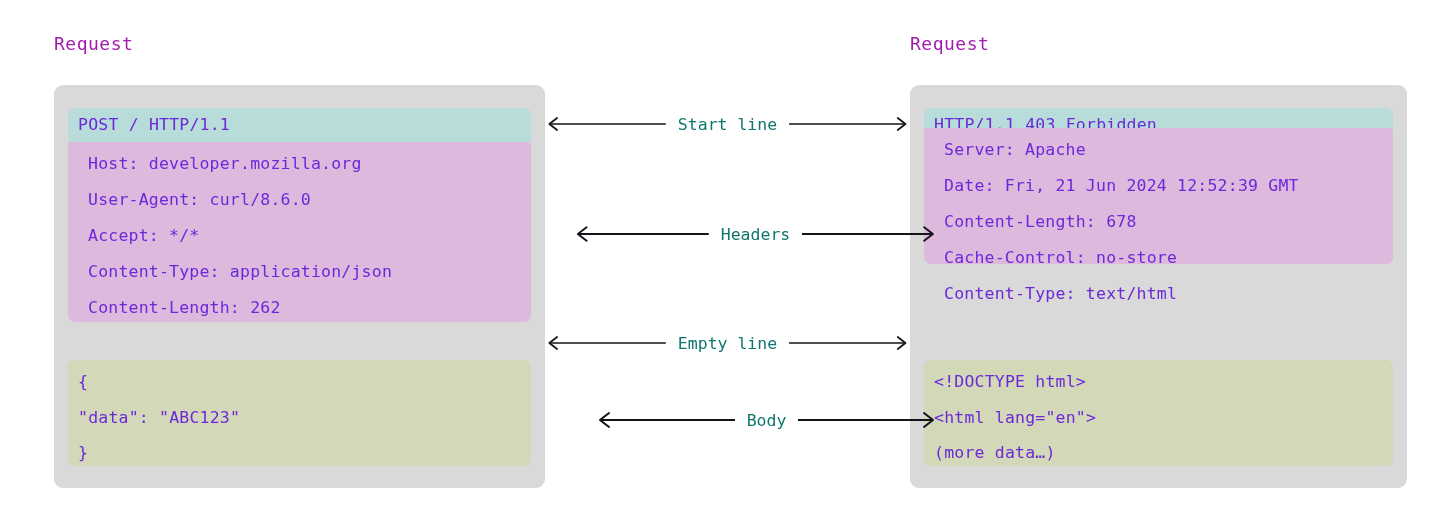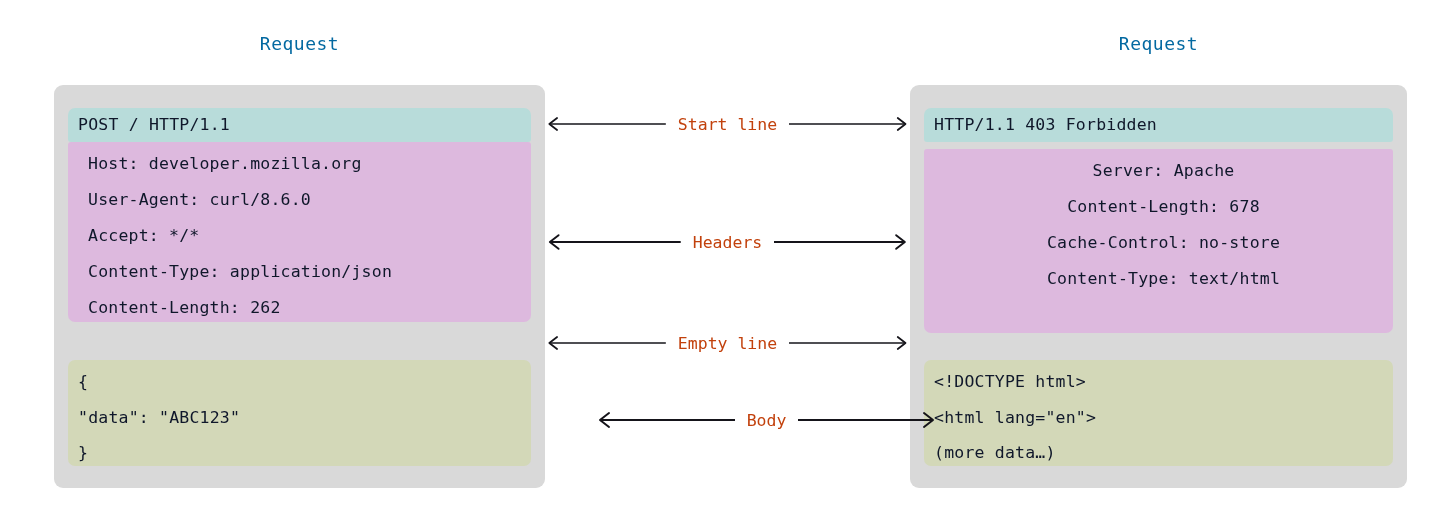--- a/index.html
+++ b/index.html
@@ -14,22 +14,21 @@
     font-family: "DejaVu Sans Mono", "Liberation Mono", monospace;
     overflow: hidden;
   }
 
   
   .col-title {
     position: absolute;
     top: 33px;
     font-size: 18px;
     letter-spacing: 0.5px;
-    color: #0369a1;
-    text-align: center;
+    color: #a21caf;
     font-family: "DejaVu Sans Mono", "Liberation Mono", monospace;
   }
   #title-request { left: 54px; width: 491px; }
   #title-response { left: 910px; width: 497px; }
 
   
   .panel {
     position: absolute;
     top: 85px;
     height: 403px;
@@ -65,27 +64,27 @@
     border-radius: 7px;
   }
 
   
   #req-startline { top: 23px;  height: 34px; }
   #req-headers   { top: 57px;  height: 180px; }
   #req-body      { top: 275px; height: 106px; }
 
   
   #res-startline { top: 23px;  height: 34px; }
-  #res-headers   { top: 64px;  height: 184px; text-align: center; }
+  #res-headers   { top: 43px;  height: 136px; }
   #res-body      { top: 275px; height: 106px; }
 
   .line {
     font-size: 16.5px;
     line-height: 36px;
-    color: #0f172a;
+    color: #6d28d9;
     white-space: pre;
     letter-spacing: 0.2px;
     font-family: "DejaVu Sans Mono", "Liberation Mono", monospace;
   }
   .block-startline .line { line-height: 26px; }
   .block-body .line { line-height: 35.5px; }
 
   
   #mid-column {
     position: absolute;
@@ -97,27 +96,27 @@
   .arrow-row {
     position: absolute;
     left: 0;
     width: 365px;
     height: 26px;
     display: flex;
     align-items: center;
     justify-content: center;
   }
   #arrow-startline { top: 26px; }
-  #arrow-headers   { top: 144px; }
+  #arrow-headers   { top: 136px; padding-left: 28px; }
   #arrow-empty     { top: 245px; justify-content: space-between; }
   #arrow-body      { top: 322px; margin-left: 39px; }
 
   .arrow-label {
     font-size: 16.5px;
-    color: #c2410c;
+    color: #0f766e;
     white-space: pre;
     padding: 0 12px;
     font-family: "DejaVu Sans Mono", "Liberation Mono", monospace;
   }
   .arrow-svg { display: block; }
 </style>
 </head>
 <body>
 
 <div class="col-title" id="title-request">Request</div>
@@ -147,20 +146,21 @@
 </div>
 
 <div class="panel" id="panel-response">
 
   <div class="block block-startline" id="res-startline">
     <div class="line">HTTP/1.1 403 Forbidden</div>
   </div>
 
   <div class="block block-headers" id="res-headers">
     <div class="line">Server: Apache</div>
+    <div class="line">Date: Fri, 21 Jun 2024 12:52:39 GMT</div>
     <div class="line">Content-Length: 678</div>
     <div class="line">Cache-Control: no-store</div>
     <div class="line">Content-Type: text/html</div>
   </div>
 
   <div class="block block-body" id="res-body">
     <div class="line">&lt;!DOCTYPE html&gt;</div>
     <div class="line">&lt;html lang="en"&gt;</div>
     <div class="line">(more data…)</div>
   </div>

